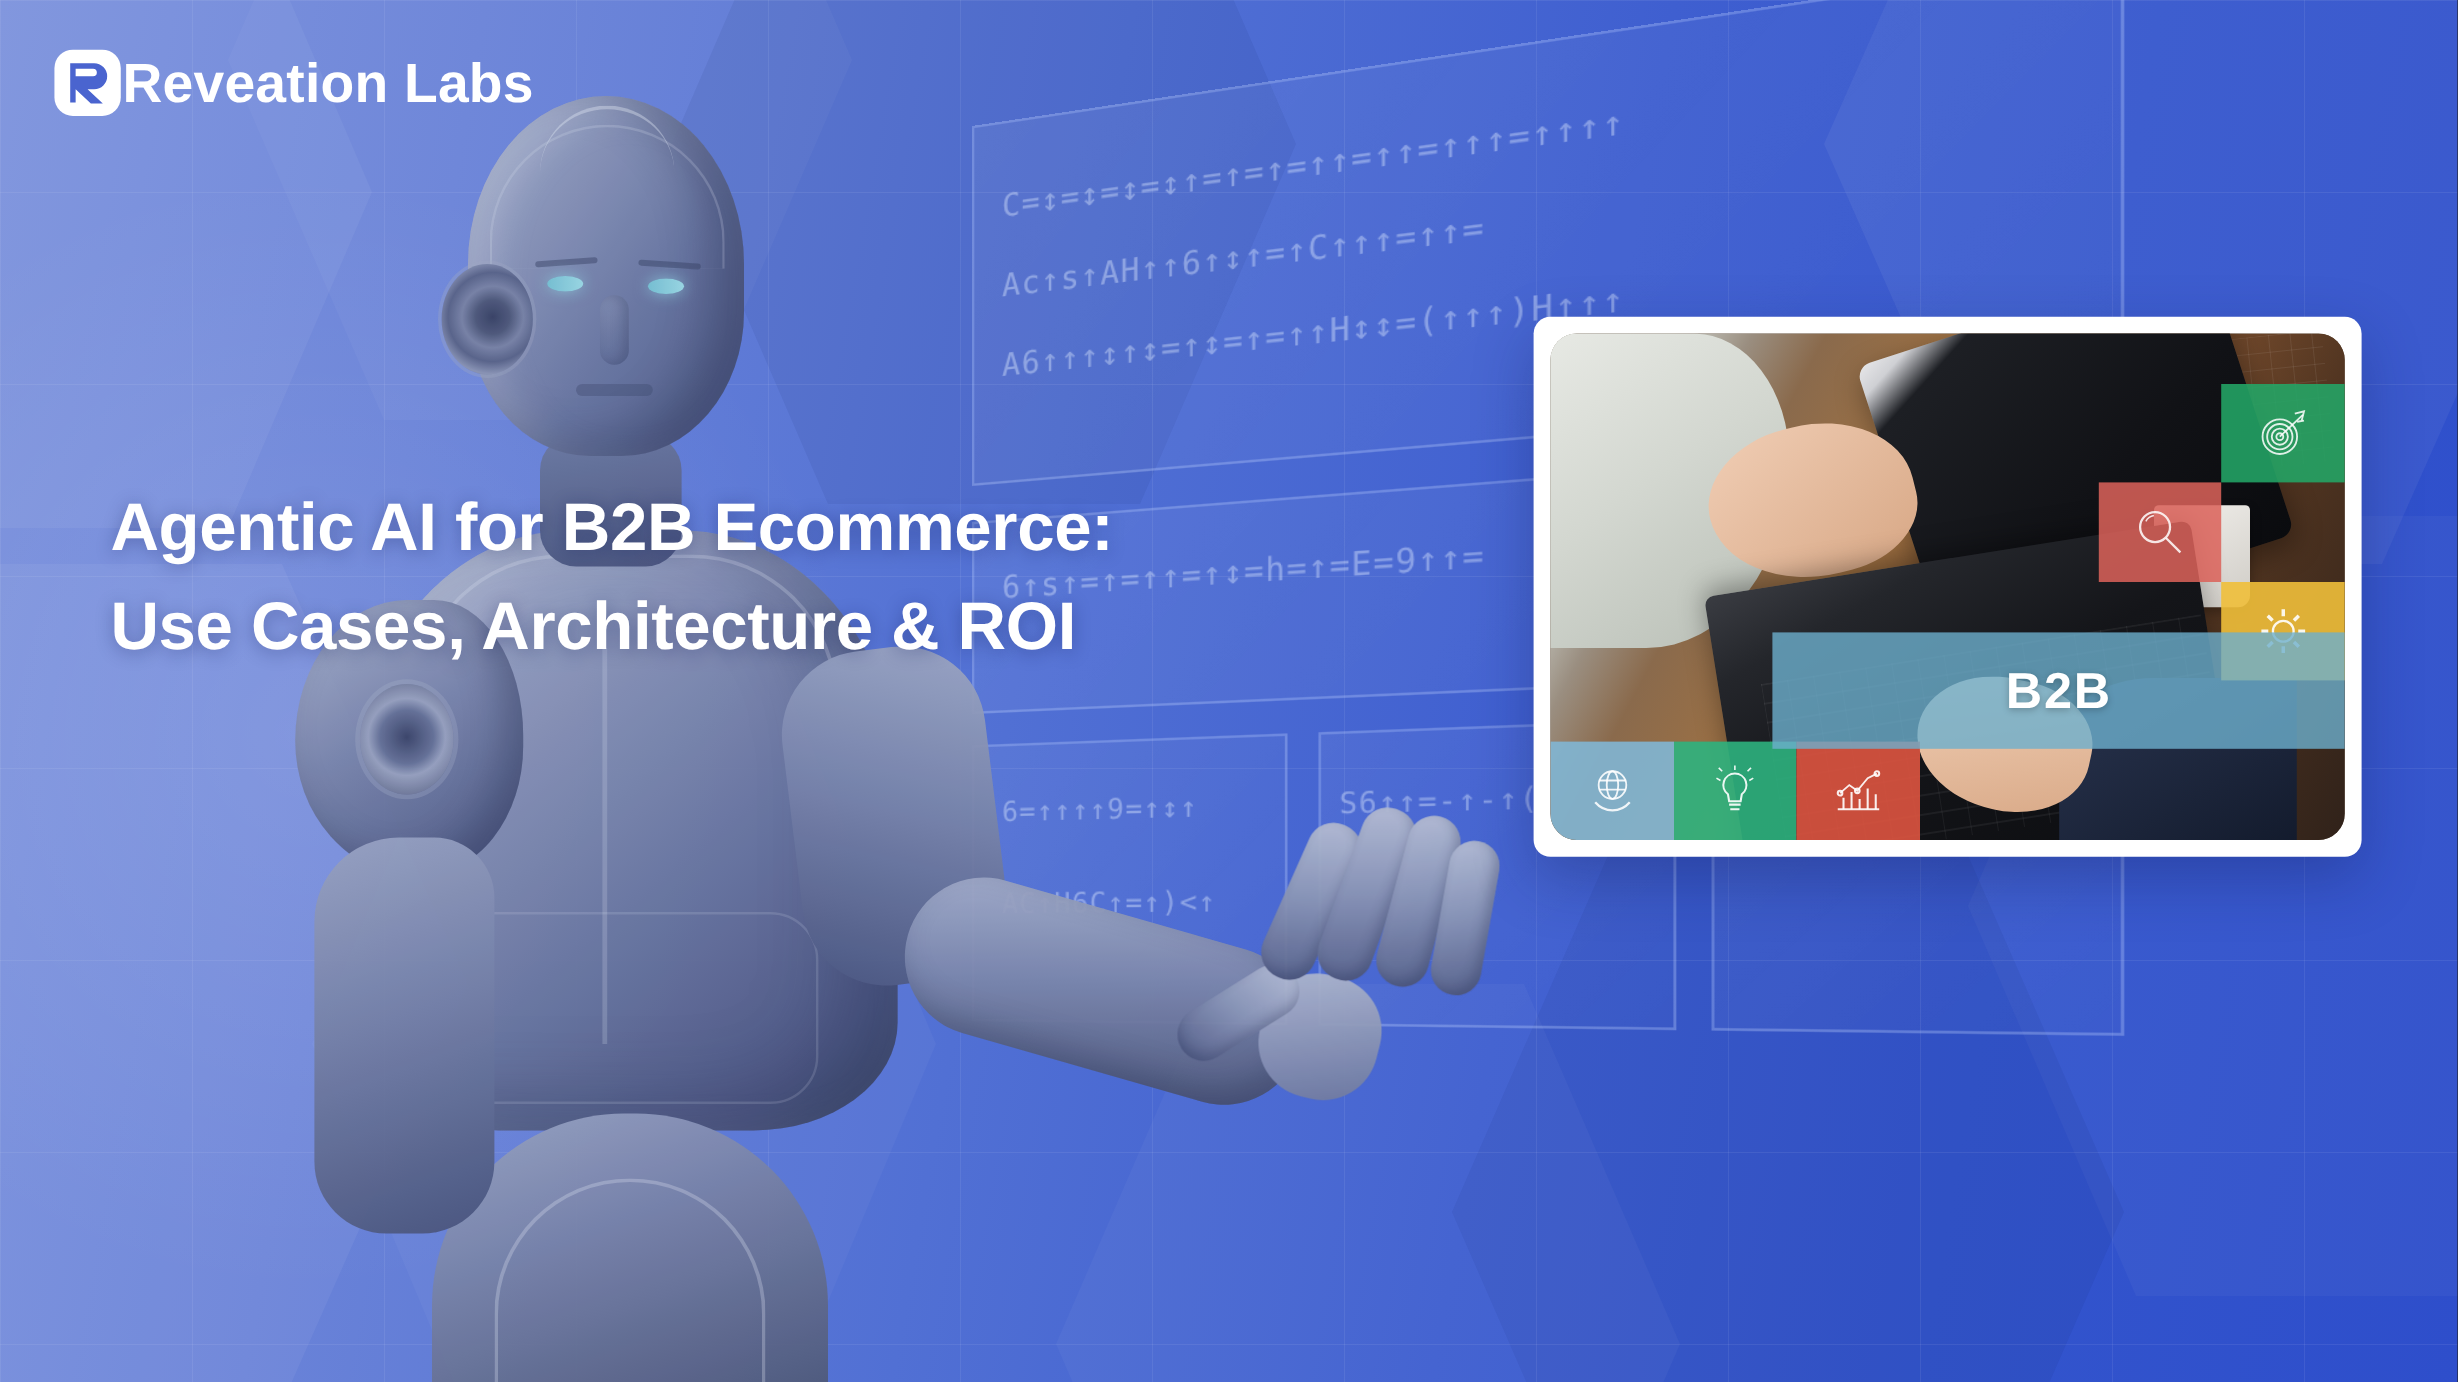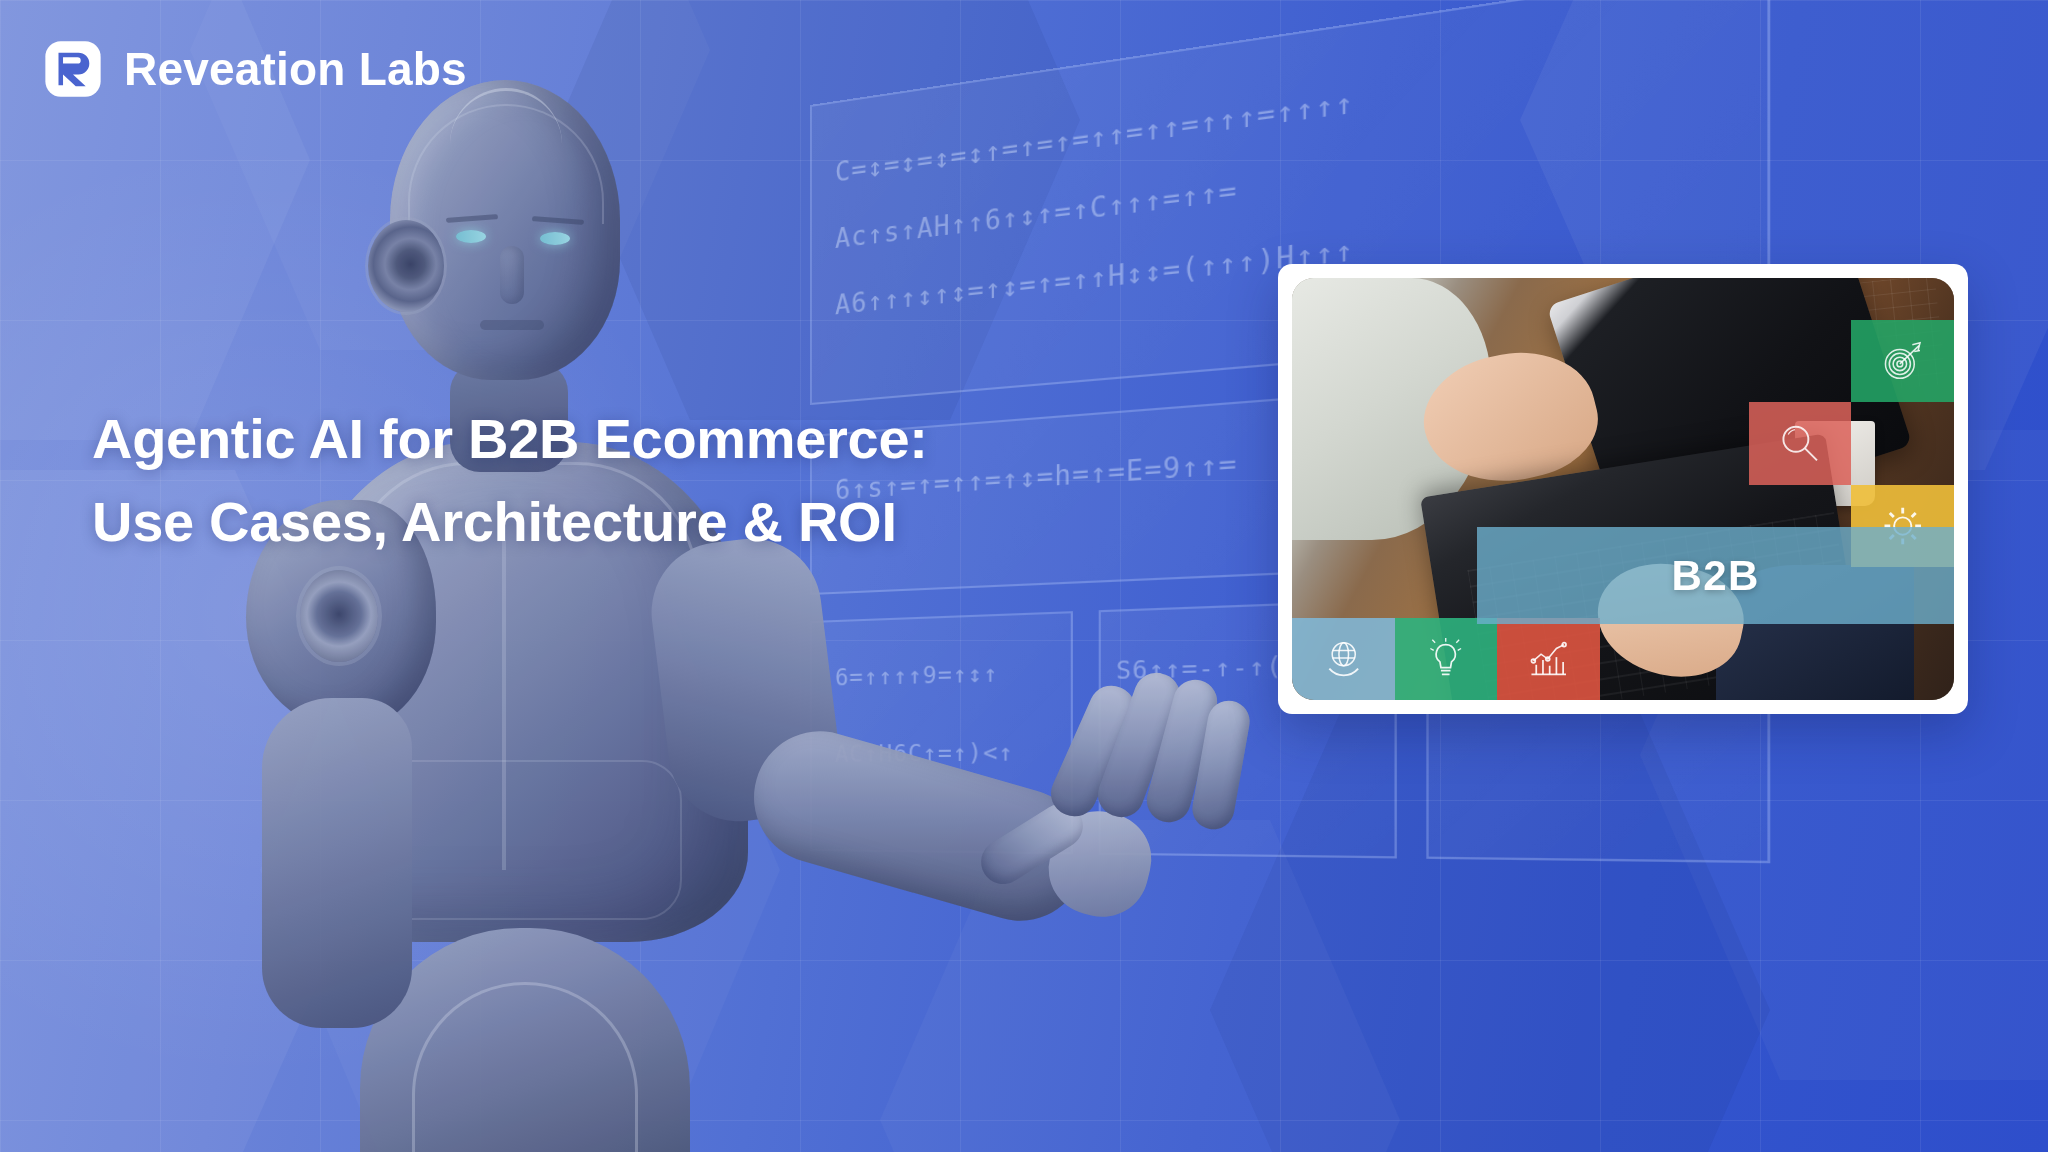--- a/index.html
+++ b/index.html
@@ -236,21 +236,20 @@
   .hc7 { left: 584px; top: 560px; font-size: 23px; }
   .hc8 { left: 26px; top: 636px; font-size: 23px; }
 
   
   .logo {
     position: absolute;
     left: 44px;
     top: 40px;
     display: flex;
     align-items: center;
-    gap: 22px;
     z-index: 6;
   }
   .logo-mark { width: 58px; height: 58px; display: block; }
   .logo-text {
     color: #ffffff;
     font-size: 46px;
     font-weight: 700;
     letter-spacing: 0.2px;
     line-height: 1;
     white-space: nowrap;

